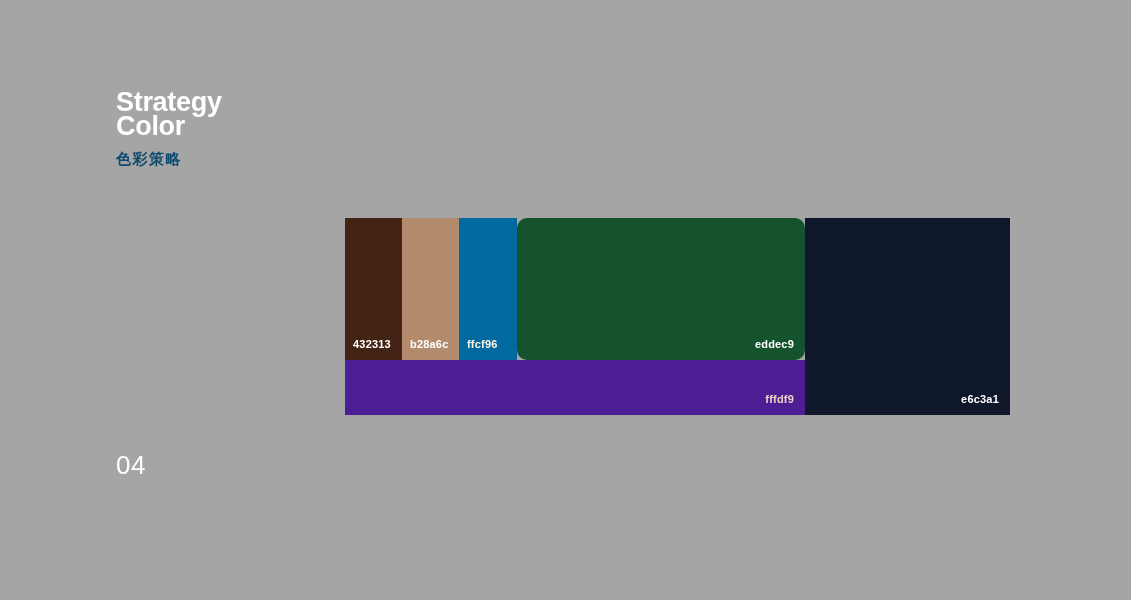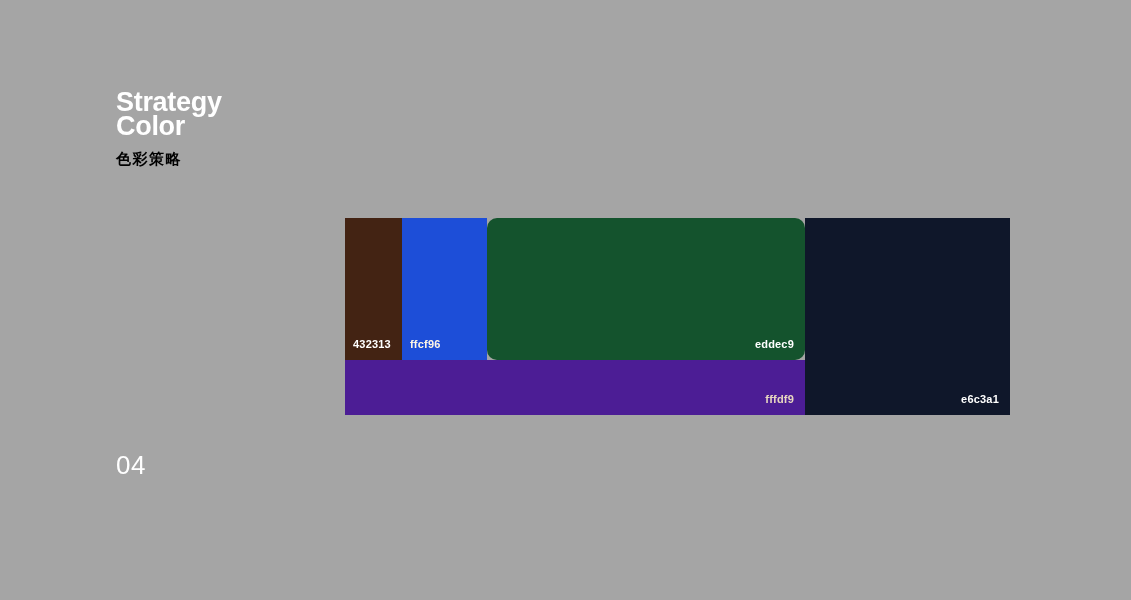--- a/index.html
+++ b/index.html
@@ -127,37 +127,40 @@
   }
 </style>
 </head>
 <body style="background: rgb(165, 165, 165);">
 
 <div class="slide">
 
   <div class="title-block">
     <div class="title-line second" style="color: rgb(255, 255, 255);">Strategy</div>
     <div class="title-line" style="color: rgb(255, 255, 255);">Color</div>
-    <div class="title-cn" style="color: #000000;">色彩策略</div>
+    <div class="title-cn" style="color: #0c4a6e;">色彩策略</div>
   </div>
 
   <div class="page-number" style="color: rgb(255, 255, 255);">04</div>
 
   <div class="palette">
 
     <div class="palette-left">
 
       <div class="palette-top-row">
 
         <div class="swatch swatch-narrow" style="background: rgb(67, 35, 19);">
           <span class="swatch-label label-left" style="color: rgb(255, 255, 255);">432313</span>
         </div>
 
+        <div class="swatch swatch-narrow" style="background: rgb(178, 138, 108);">
+          <span class="swatch-label label-left" style="color: rgb(255, 255, 255);">b28a6c</span>
+        </div>
 
-        <div class="swatch swatch-narrow third" style="background: #1d4ed8; padding-left: 27px;">
+        <div class="swatch swatch-narrow third" style="background: #0369a1;">
           <span class="swatch-label label-left" style="color: rgb(255, 246, 230);">ffcf96</span>
         </div>
 
         <div class="swatch swatch-wide" style="background: #14532d; border-radius: 10px;">
           <span class="swatch-label label-right" style="color: rgb(255, 255, 255);">eddec9</span>
         </div>
 
       </div>
 
       <div class="palette-bottom-row">

